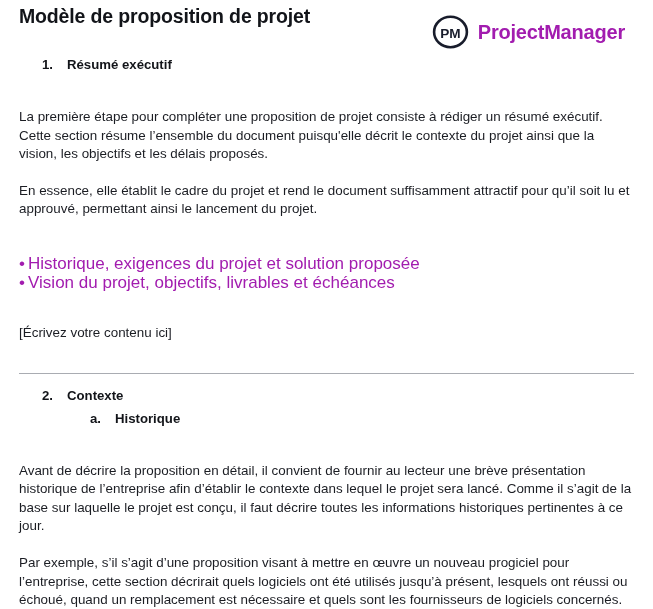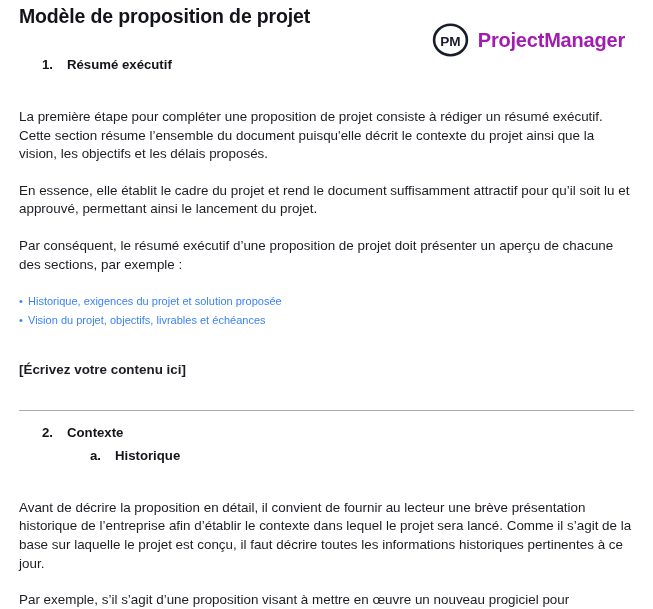--- a/index.html
+++ b/index.html
@@ -41,21 +41,21 @@
     line-height: 24px;
     margin: 0;
     color: #121419;
     white-space: nowrap;
   }
   .brand-logo {
     display: flex;
     align-items: center;
     gap: 9px;
     margin-right: 9px;
-    margin-top: 19px;
+    margin-top: 11px;
   }
   .brand-mark {
     position: relative;
     width: 37px;
     height: 34px;
     flex: 0 0 auto;
   }
   .brand-mark svg { display: block; }
   .brand-name {
     font-size: 20px;
@@ -108,34 +108,33 @@
   .gap-lg { height: 19px; }
   .gap-md { height: 18px; }
 
   ul.bullets {
     list-style: none;
     margin: 0;
     padding: 0;
   }
   ul.bullets li {
     margin: 0;
-    font-size: 11px;
+    font-size: 17px;
     line-height: 18.6px;
-    color: #3b82f6;
+    color: #a21caf;
   }
   ul.bullets li .dot {
     display: inline-block;
     width: 9px;
   }
 
   .placeholder-line {
     font-size: 13.4px;
     line-height: 18.6px;
     color: #1b1d23;
-    font-weight: bold;
   }
 
   hr.section-rule {
     border: 0;
     border-top: 1px solid #a9acb2;
     margin: 0;
     height: 1px;
     width: 615px;
   }
 
@@ -169,21 +168,20 @@
 
   <div class="body-block">
     <p class="para">La première étape pour compléter une proposition de projet consiste à rédiger un résumé exécutif. Cette section résume l’ensemble du document puisqu'elle décrit le contexte du projet ainsi que la vision, les objectifs et les délais proposés.</p>
 
     <div class="gap-md"></div>
 
     <p class="para">En essence, elle établit le cadre du projet et rend le document suffisamment attractif pour qu’il soit lu et approuvé, permettant ainsi le lancement du projet.</p>
 
     <div class="gap-md"></div>
 
-    <p class="para">Par conséquent, le résumé exécutif d’une proposition de projet doit présenter un aperçu de chacune des sections, par exemple :</p>
 
     <div class="gap-md"></div>
 
     <ul class="bullets">
       <li><span class="dot">•</span><span>Historique, exigences du projet et solution proposée</span></li>
       <li><span class="dot">•</span><span>Vision du projet, objectifs, livrables et échéances</span></li>
     </ul>
 
     <div class="gap-md"></div>
 

